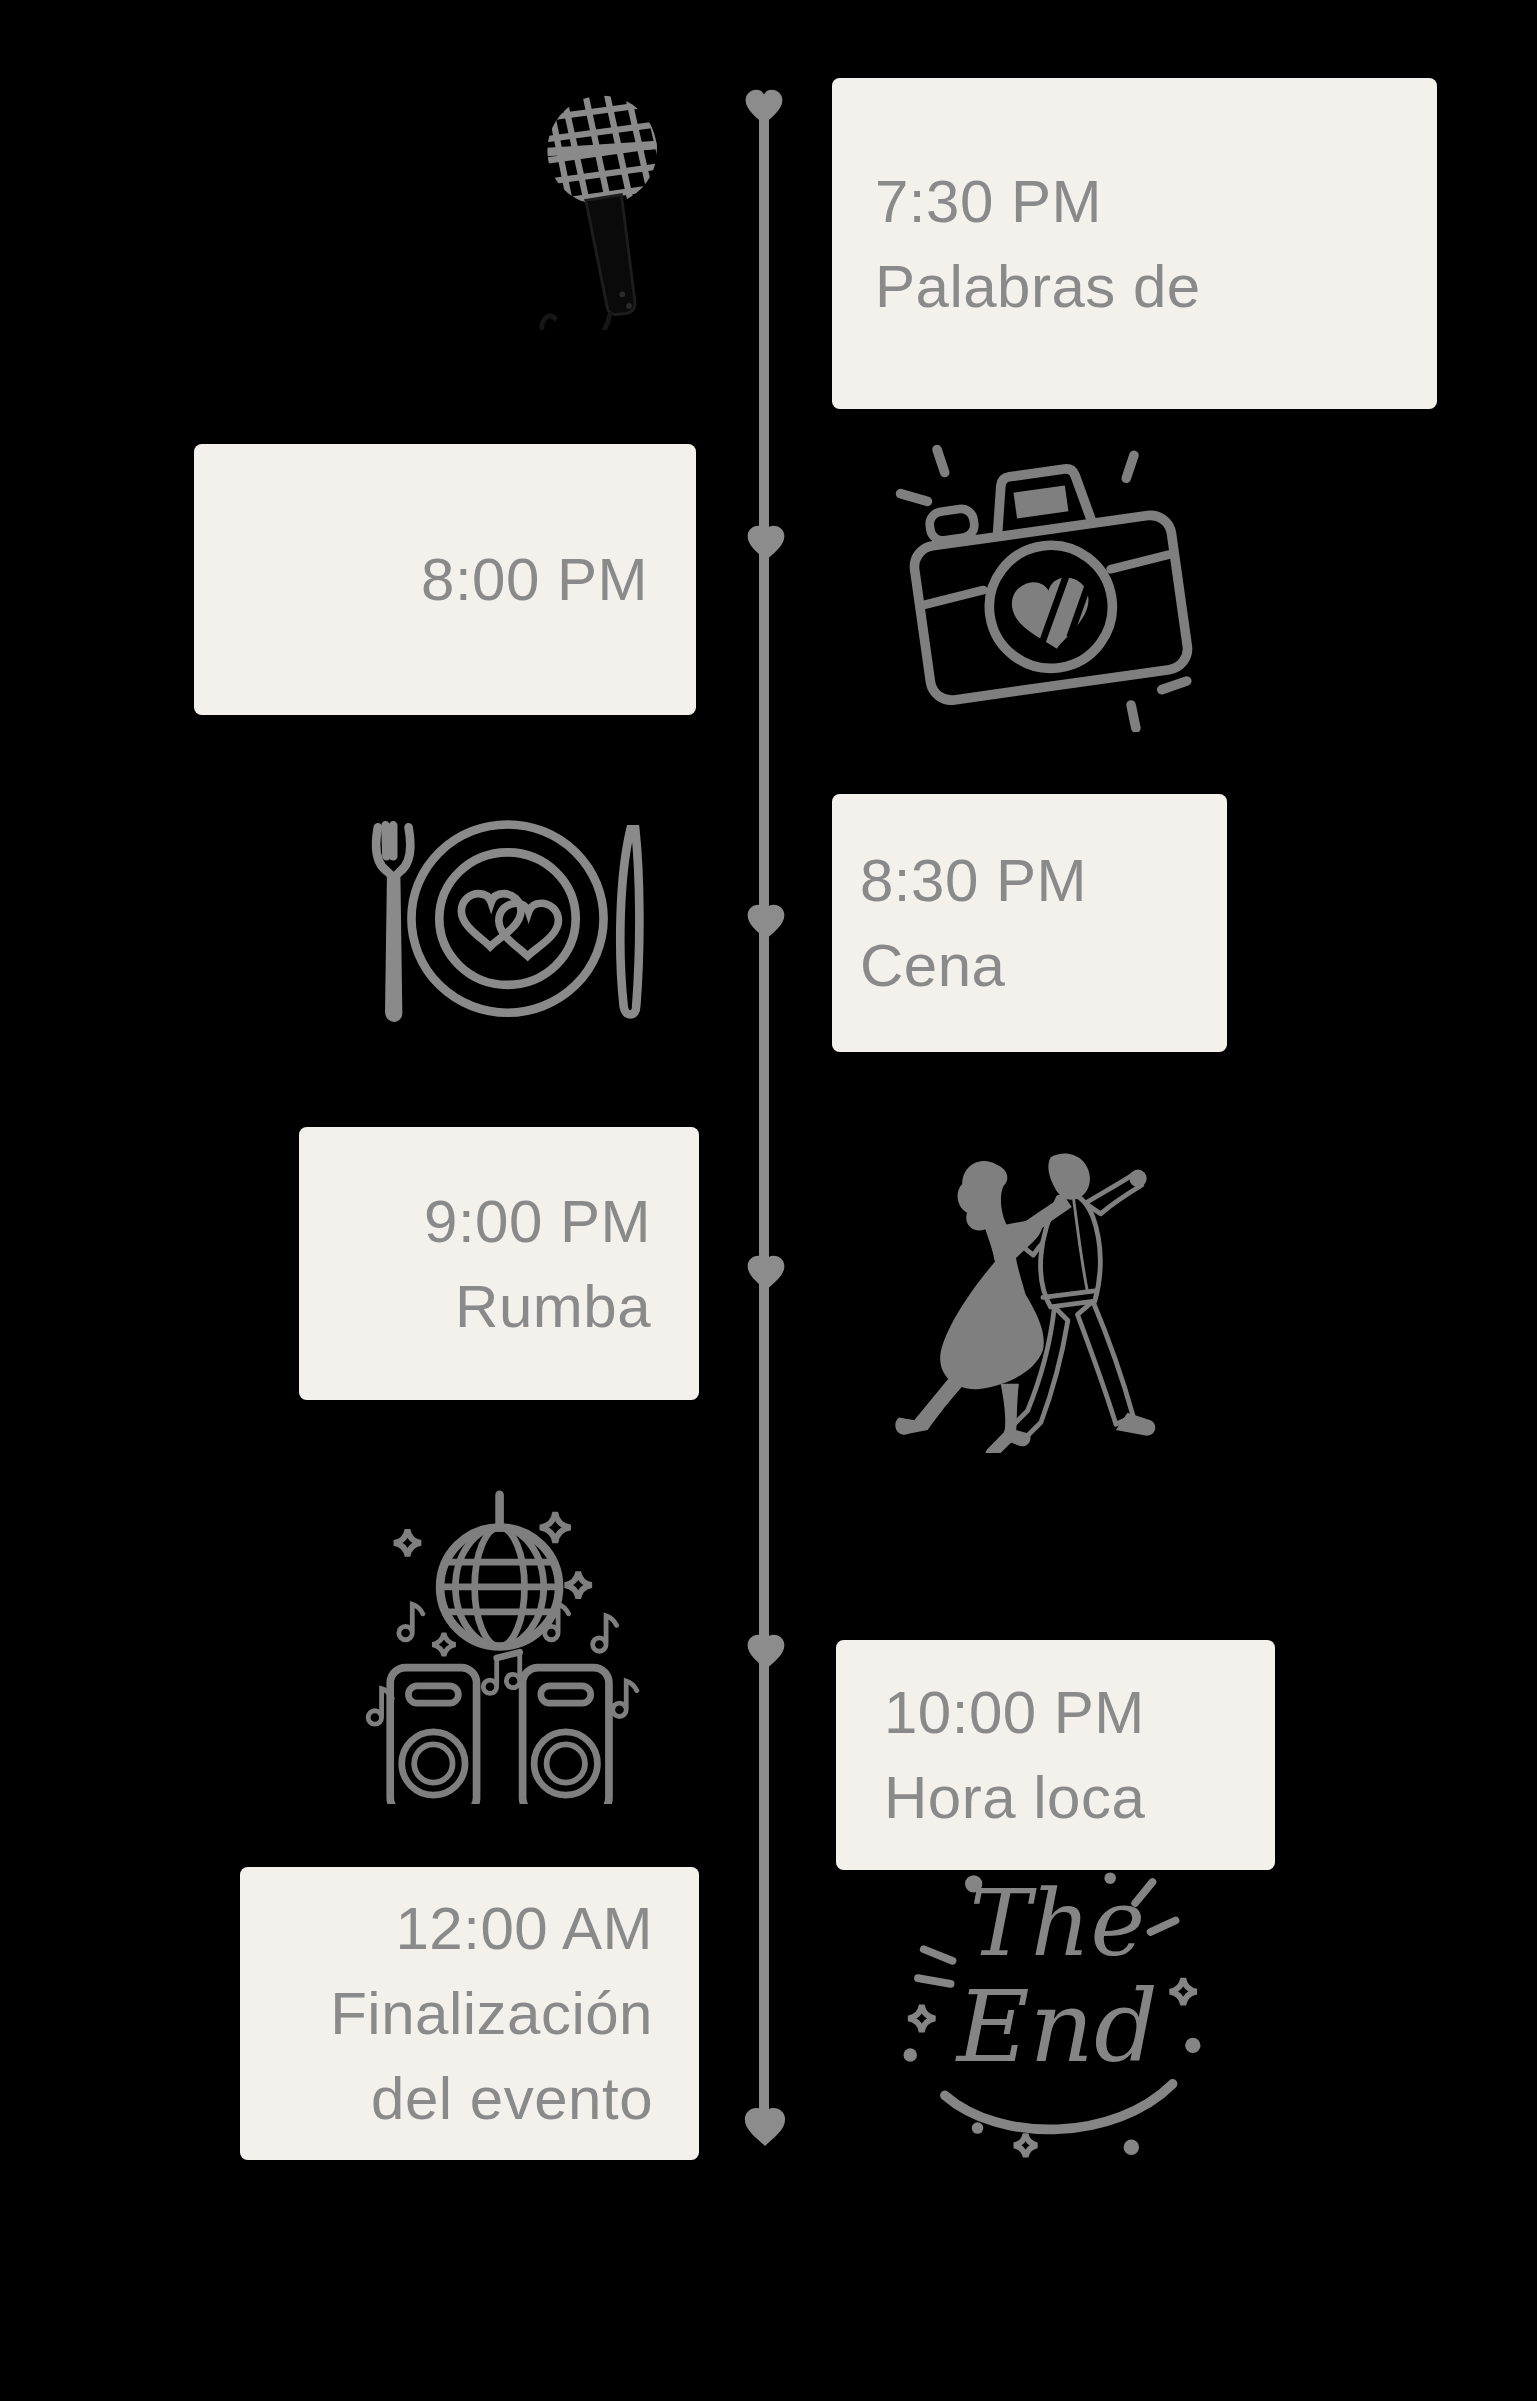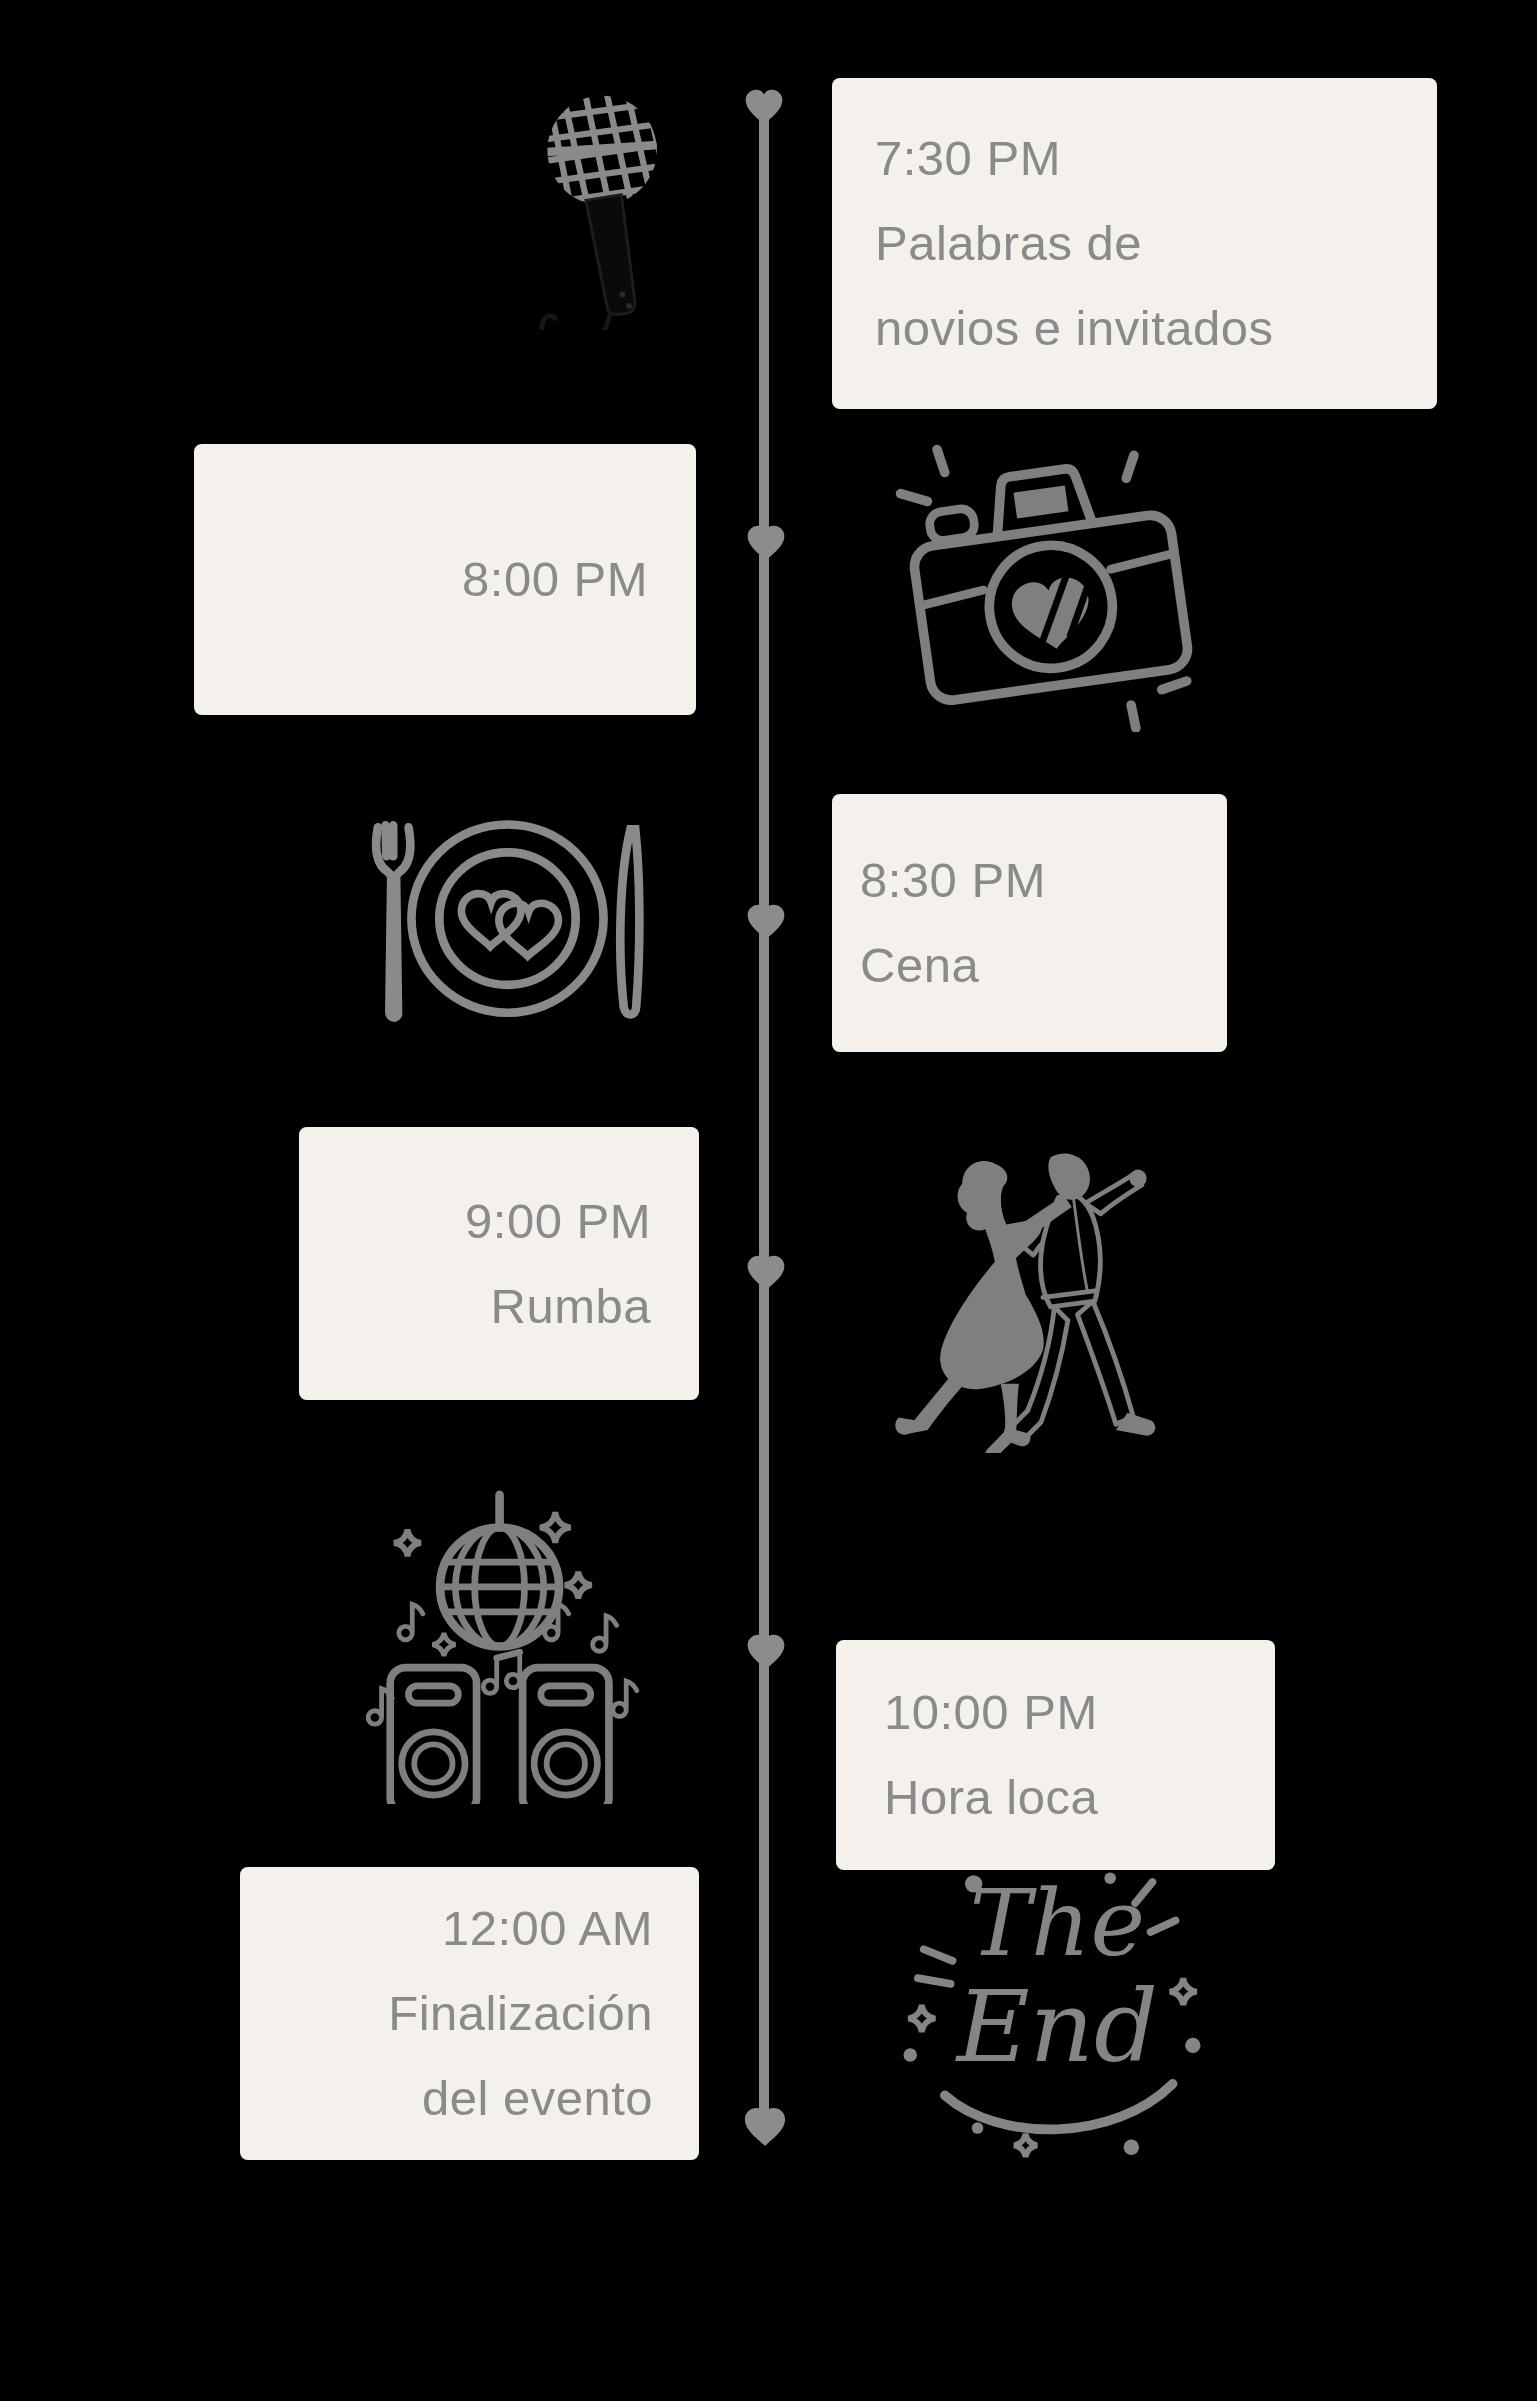--- a/index.html
+++ b/index.html
@@ -9,21 +9,21 @@
   .heart{position:absolute;width:42px;height:38px;}
   .heart svg{display:block;width:100%;height:100%;}
   .h-top{left:743px;top:88px;}
   .h-2{left:745px;top:524px;}
   .h-3{left:745px;top:903px;}
   .h-4{left:745px;top:1254px;}
   .h-5{left:745px;top:1633px;}
   .h-bottom{left:742px;top:2106px;width:46px;height:42px;}
   .card{position:absolute;background:#F4F1EC;border-radius:7.7px;box-sizing:border-box;
         display:flex;flex-direction:column;justify-content:center;
-        color:#8A8A8A;font-size:49px;line-height:85px;letter-spacing:0.5px;}
+        color:#8A8A8A;font-size:60px;line-height:85px;letter-spacing:0.5px;}
   .card.align-left{align-items:flex-start;text-align:left;}
   .card.align-right{align-items:flex-end;text-align:right;}
   .card span{display:block;white-space:nowrap;}
   #card-1{left:832px;top:78px;width:605px;height:331px;padding:0 43px;}
   #card-2{left:194px;top:444px;width:502px;height:271px;padding:16px 48px;}
   #card-3{left:832px;top:794px;width:395px;height:258px;padding:0 28px;}
   #card-4{left:299px;top:1127px;width:400px;height:273px;padding:0 48px;}
   #card-5{left:836px;top:1640px;width:439px;height:230px;padding:0 48px;}
   #card-6{left:240px;top:1867px;width:459px;height:293px;padding:0 46px;}
   .icon{position:absolute;}
@@ -68,21 +68,20 @@
   </div>
   <div class="heart h-bottom">
     <svg viewBox="0 0 40 36">
         <path fill="#8C8C8C" d="M20 34.5C13 28 2.5 20.5 2.5 11.5 2.5 5.5 7.2 1.5 12.6 1.5c3.6 0 6.3 1.9 7.4 4.7 1.1-2.8 3.8-4.7 7.4-4.7 5.4 0 10.1 4 10.1 10 0 9-10.5 16.5-17.5 23Z"></path>
       </svg>
   </div>
 
   <div class="card align-left" id="card-1">
     <span>7:30 PM</span>
     <span>Palabras de</span>
-    <span>novios e invitados</span>
   </div>
 
   <div class="card align-right" id="card-2">
     <span>8:00 PM</span>
   </div>
 
   <div class="card align-left" id="card-3">
     <span>8:30 PM</span>
     <span>Cena</span>
   </div>

